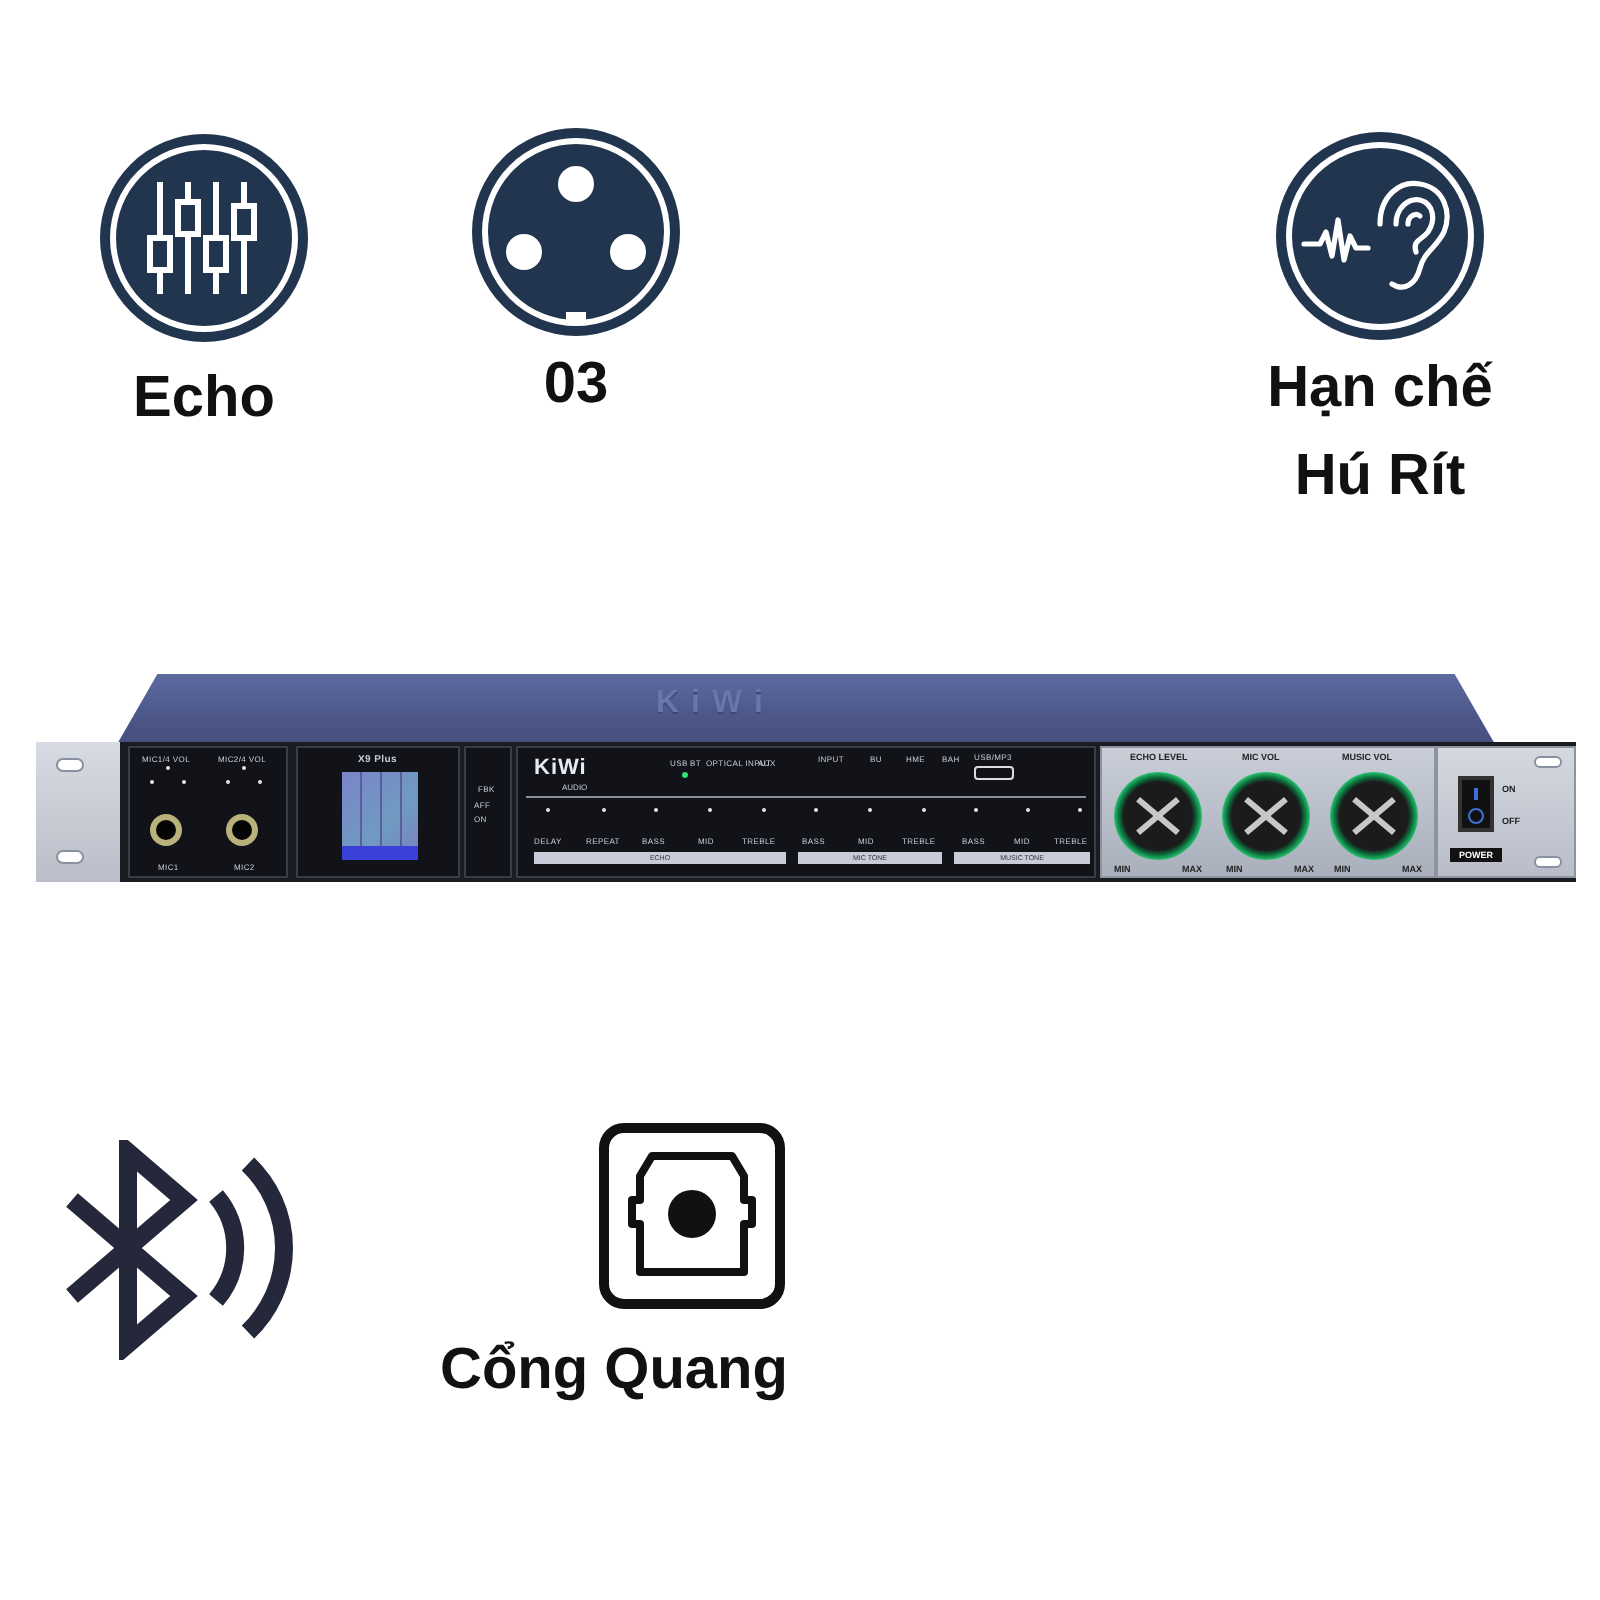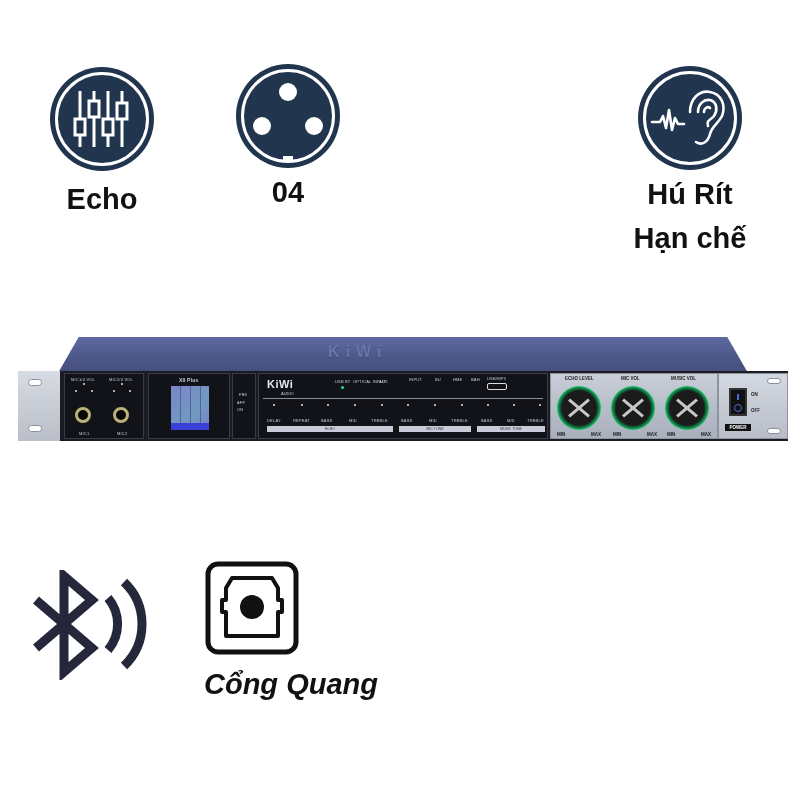--- a/index.html
+++ b/index.html
@@ -78,21 +78,21 @@
   }
   .knob::before { transform: translate(-50%,-50%) rotate(40deg); }
   .knob::after { transform: translate(-50%,-50%) rotate(-40deg); }
 
   .switch { position: absolute; left: 10px; top: 14px; width: 18px; height: 28px; background: #111; border: 2px solid #333; }
   .switch::before { content: ""; position: absolute; left: 6px; top: 4px; width: 2px; height: 6px; background: #3f6fd6; }
   .switch::after { content: ""; position: absolute; left: 3px; top: 14px; width: 6px; height: 6px; border-radius: 50%; border: 1.5px solid #3f6fd6; }
   .power-badge { position: absolute; left: 6px; top: 50px; width: 26px; height: 7px; background: #111; color: #fff; font-size: 4.5px; font-weight: bold; text-align: center; line-height: 7px; }
 
   #f-bluetooth { position: absolute; left: 30px; top: 570px; width: 120px; height: 110px; }
-  #f-optical { position: absolute; left: 204px; top: 560px; width: 190px; text-align: left; font-style: italic; }
+  #f-optical { position: absolute; left: 204px; top: 560px; width: 190px; text-align: right; }
   .optical-icon { margin: 0 auto; width: 96px; height: 96px; }
   #f-optical .label { font-weight: bold; font-size: 29px; line-height: 40px; margin-top: 4px; color: #111; }
 </style>
 </head>
 <body>
 
 <div class="feature" id="f-echo">
   <div class="circle-icon">
     <svg width="104" height="104" viewBox="0 0 104 104">
       <g stroke="#fff" stroke-width="3" fill="none">
@@ -114,36 +114,36 @@
 
 <div class="feature" id="f-channels">
   <div class="circle-icon">
     <svg width="104" height="104" viewBox="0 0 104 104">
       <circle cx="52" cy="28" r="9" fill="#fff"></circle>
       <circle cx="26" cy="62" r="9" fill="#fff"></circle>
       <circle cx="78" cy="62" r="9" fill="#fff"></circle>
       <rect x="47" y="92" width="10" height="4" fill="#fff"></rect>
     </svg>
   </div>
-  <div class="label">04</div>
+  <div class="label">03</div>
 </div>
 
 <div class="feature" id="f-feedback">
   <div class="circle-icon">
     <svg width="104" height="104" viewBox="0 0 104 104">
       <g stroke="#fff" stroke-width="2.6" fill="none" stroke-linecap="round" stroke-linejoin="round">
         <polyline points="14,56 22,56 25,50 28,62 31,44 34,64 37,52 40,58 46,58"></polyline>
         <path d="M52 46 C52 32 62 24 72 26 C84 28 88 40 84 50 C80 58 74 60 72 68 C70 76 64 80 58 76"></path>
         <path d="M60 46 C60 38 66 33 72 34 C79 36 80 44 76 50 C73 54 68 54 70 60"></path>
         <path d="M66 46 C66 42 70 40 72 42"></path>
       </g>
     </svg>
   </div>
+  <div class="label">Hạn chế</div>
   <div class="label">Hú Rít</div>
-  <div class="label">Hạn chế</div>
 </div>
 
 <div class="device">
   <div class="top-lid">
     <div class="lid-logo">KiWi</div>
   </div>
   <div class="front"></div>
 
   <div class="ear left">
     <div class="slot" style="left:10px; top:8px;"></div>

